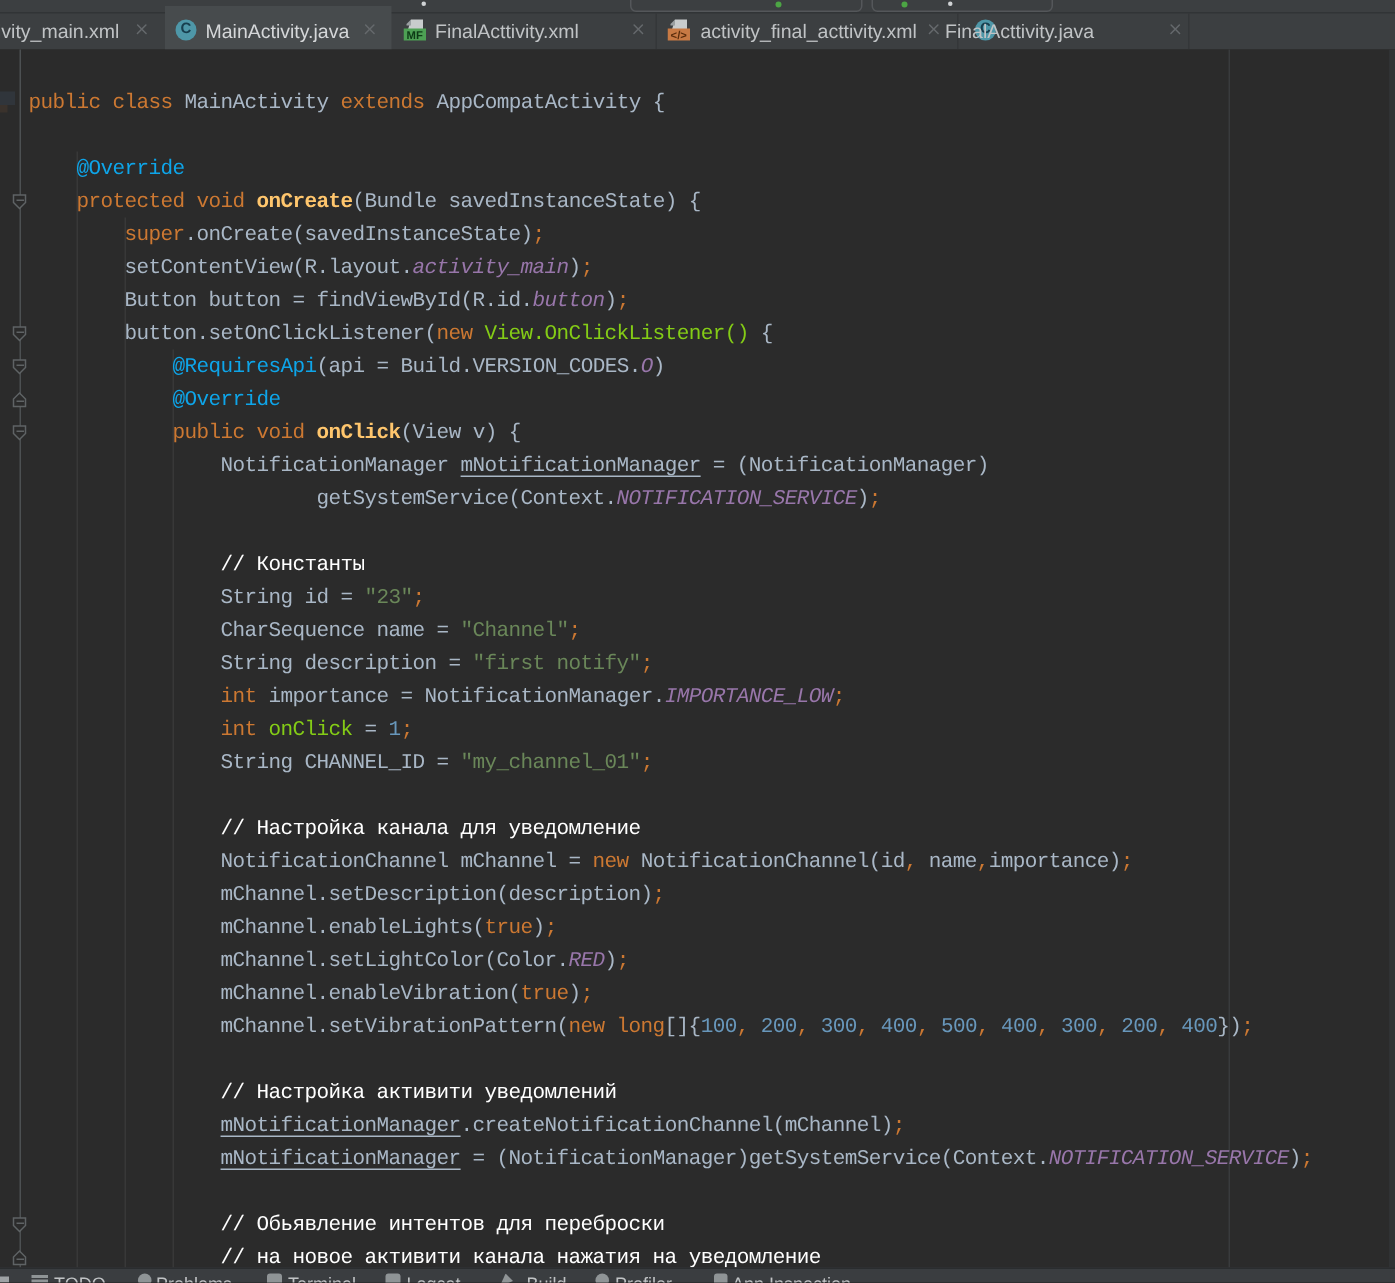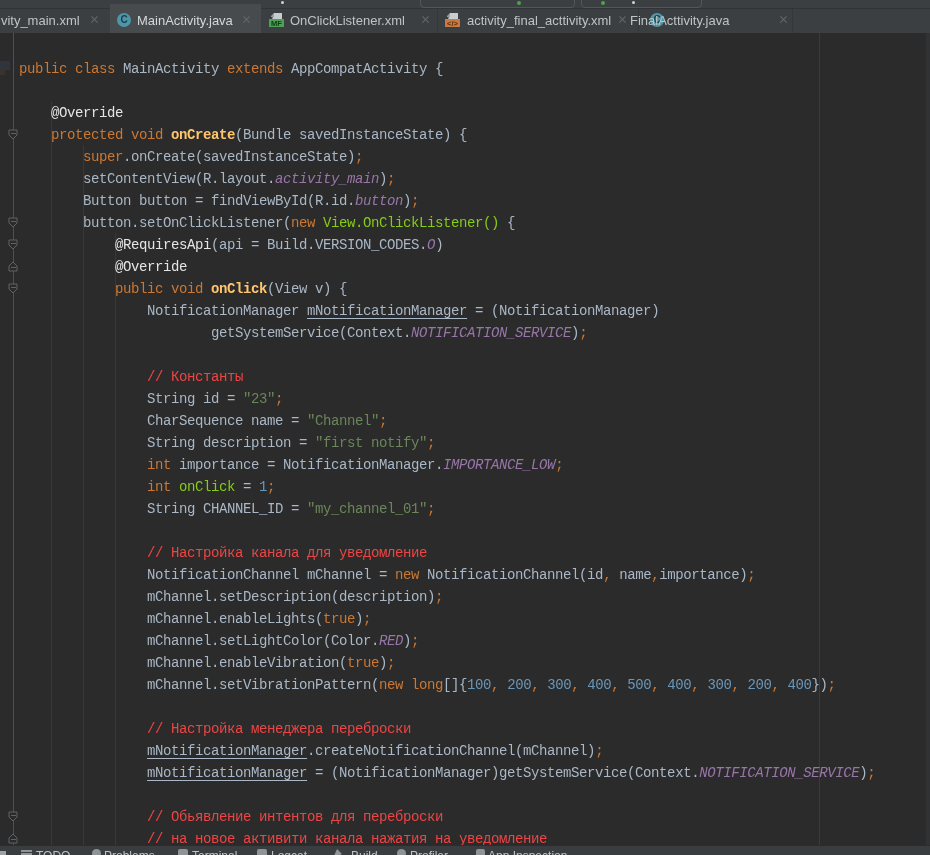--- a/index.html
+++ b/index.html
@@ -25,24 +25,24 @@
   .iguide{position:absolute;width:1px;background:#383838;}
   #margin{position:absolute;left:819px;top:0;width:1px;height:812px;background:#393b3d;}
   #foldline{position:absolute;left:13px;top:0;width:1px;height:812px;background:#4c5052;}
   #sbar{position:absolute;left:926px;top:0;width:4px;height:812px;background:#303234;}
   .fm{position:absolute;left:8px;}
   pre#code{position:absolute;left:19px;top:25px;margin:0;
      font-family:Liberation Mono, monospace;font-size:14px;line-height:22px;
      letter-spacing:-0.4px;color:#a9b7c6;white-space:pre;}
   pre#code .k{color:#cc7832}
   pre#code .m{color:#ffc66d;font-weight:bold}
-  pre#code .a{color:#e5e5e5}
+  pre#code .a{color:#0ea5e9}
   pre#code .s{color:#6a8759}
   pre#code .n{color:#6897bb}
-  pre#code .c{color:#ef4444}
+  pre#code .c{color:#ffffff}
   pre#code .g{color:#84cc16}
   pre#code .p{color:#9876aa;font-style:italic}
   pre#code .u{text-decoration:underline;text-underline-offset:3px;}
   
   #bbar{position:absolute;left:0;top:845px;width:930px;height:10px;background:#3a3d40;border-top:1px solid #2a2d2f;box-sizing:border-box;}
   .bico{position:absolute;top:849px;background:#8f9496;}
   .btxt{position:absolute;top:848.5px;font-size:12px;color:#c0c3c5;white-space:nowrap;}
 </style>
 </head>
 <body>
@@ -71,21 +71,21 @@
       <i></i>
       <i></i>
     </div>
 
   <svg class="abs" style="left:269px;top:12px" width="16" height="16">
     <path d="M5 1 h8 v10 h-11 z" fill="#c8cccd"></path>
     <path d="M5 1 l-3 3 v1 h3 z" fill="#9aa0a2"></path>
     <rect x="0" y="7" width="15" height="8" fill="#4da054"></rect>
     <text x="7.5" y="14" font-size="7.5" font-weight="bold" fill="#0d3a16" text-anchor="middle" font-family="Liberation Sans">MF</text>
   </svg>
-  <div class="tabtxt" style="left:290px">OnClickListener.xml</div>
+  <div class="tabtxt" style="left:290px">FinalActtivity.xml</div>
   <div class="x" style="left:421px;top:15px">
       <i></i>
       <i></i>
     </div>
 
   <svg class="abs" style="left:445px;top:12px" width="16" height="16">
     <path d="M5 1 h8 v10 h-11 z" fill="#c8cccd"></path>
     <path d="M5 1 l-3 3 v1 h3 z" fill="#9aa0a2"></path>
     <rect x="0" y="7" width="15" height="8" fill="#c87a44"></rect>
     <text x="7.5" y="14" font-size="7.5" font-weight="bold" fill="#5a2d0c" text-anchor="middle" font-family="Liberation Sans">&lt;/&gt;</text>
@@ -167,21 +167,21 @@
                 String CHANNEL_ID = <span class="s">"my_channel_01"</span><span class="k">;</span>
 
                 <span class="c">// Настройка канала для уведомление</span>
                 NotificationChannel mChannel = <span class="k">new </span>NotificationChannel(id<span class="k">,</span> name<span class="k">,</span>importance)<span class="k">;</span>
                 mChannel.setDescription(description)<span class="k">;</span>
                 mChannel.enableLights(<span class="k">true</span>)<span class="k">;</span>
                 mChannel.setLightColor(Color.<span class="p">RED</span>)<span class="k">;</span>
                 mChannel.enableVibration(<span class="k">true</span>)<span class="k">;</span>
                 mChannel.setVibrationPattern(<span class="k">new long</span>[]{<span class="n">100</span><span class="k">,</span> <span class="n">200</span><span class="k">,</span> <span class="n">300</span><span class="k">,</span> <span class="n">400</span><span class="k">,</span> <span class="n">500</span><span class="k">,</span> <span class="n">400</span><span class="k">,</span> <span class="n">300</span><span class="k">,</span> <span class="n">200</span><span class="k">,</span> <span class="n">400</span>})<span class="k">;</span>
 
-                <span class="c">// Настройка менеджера переброски</span>
+                <span class="c">// Настройка активити уведомлений</span>
                 <span class="u">mNotificationManager</span>.createNotificationChannel(mChannel)<span class="k">;</span>
                 <span class="u">mNotificationManager</span> = (NotificationManager)getSystemService(Context.<span class="p">NOTIFICATION_SERVICE</span>)<span class="k">;</span>
 
                 <span class="c">// Обьявление интентов для переброски</span>
                 <span class="c">// на новое активити канала нажатия на уведомление</span></pre>
 </div>
 
 <div id="bbar"></div>
 
 <div class="bico" style="left:21px;top:850px;width:11px;height:2px"></div>

